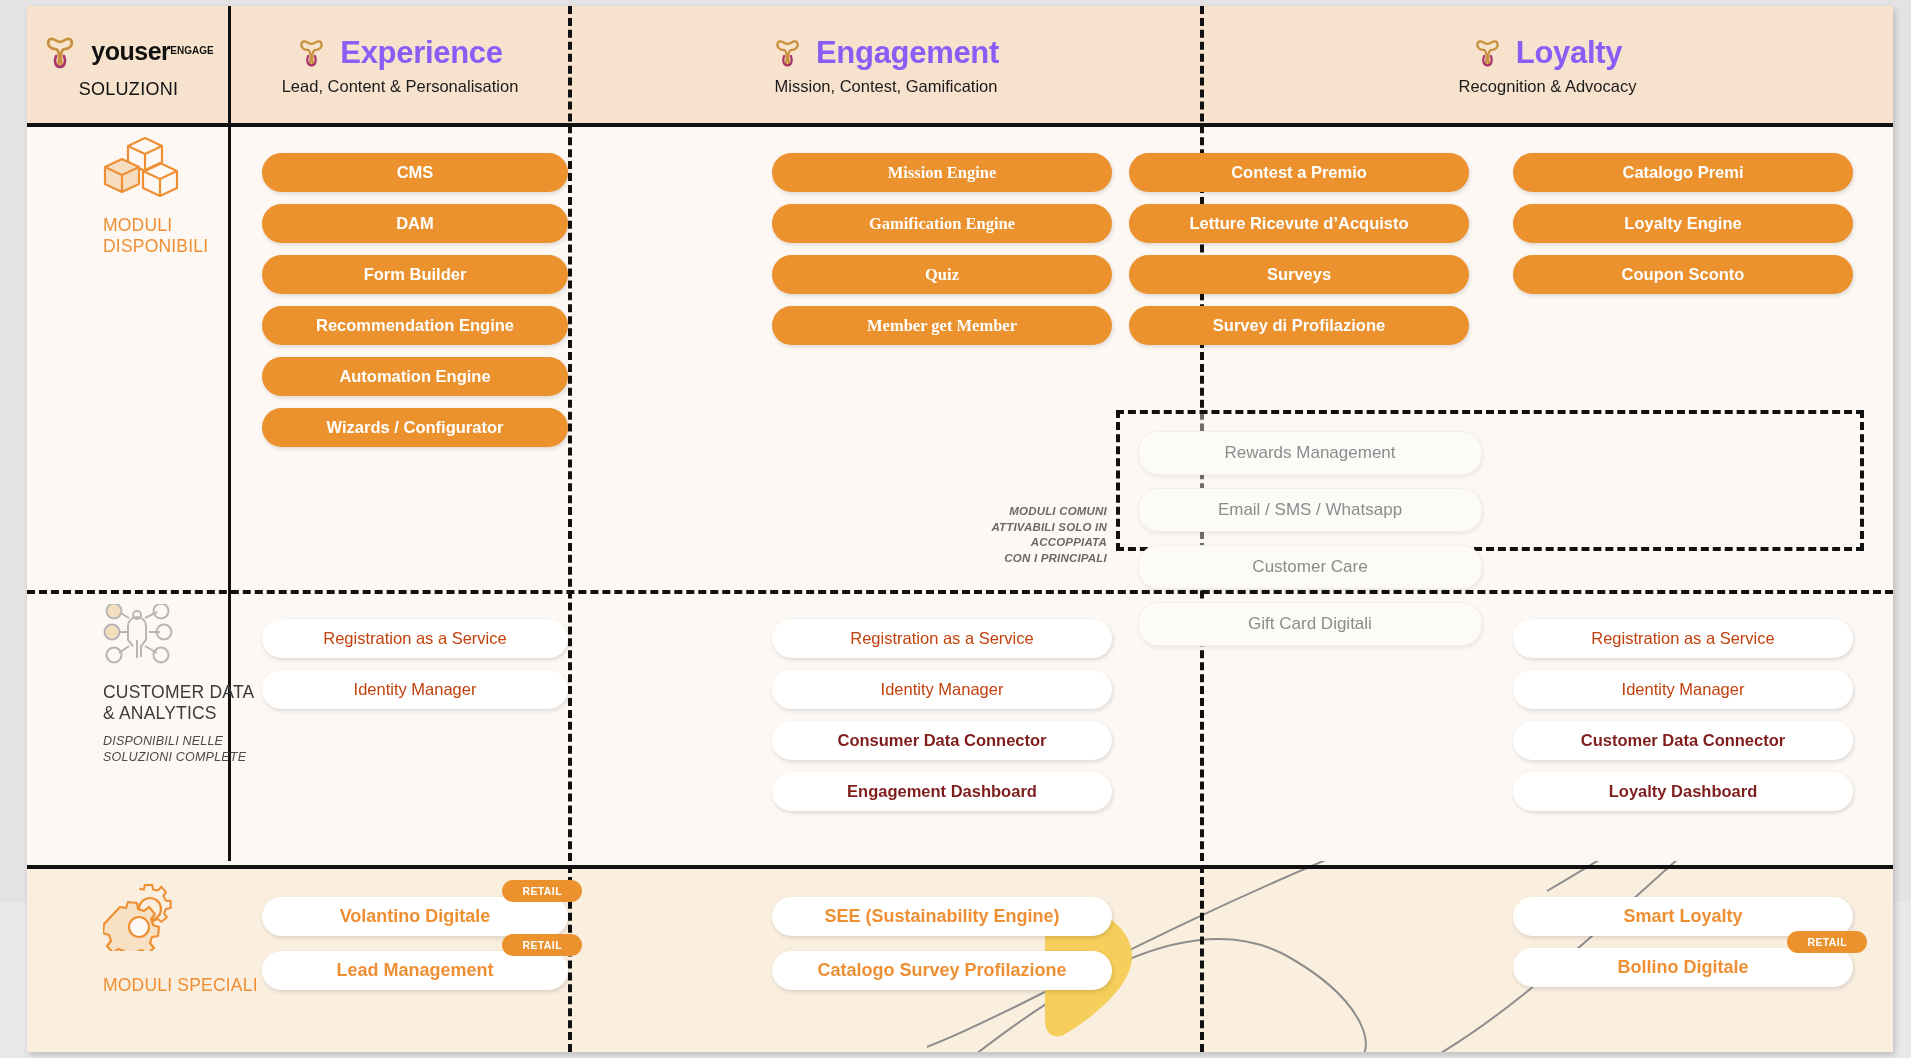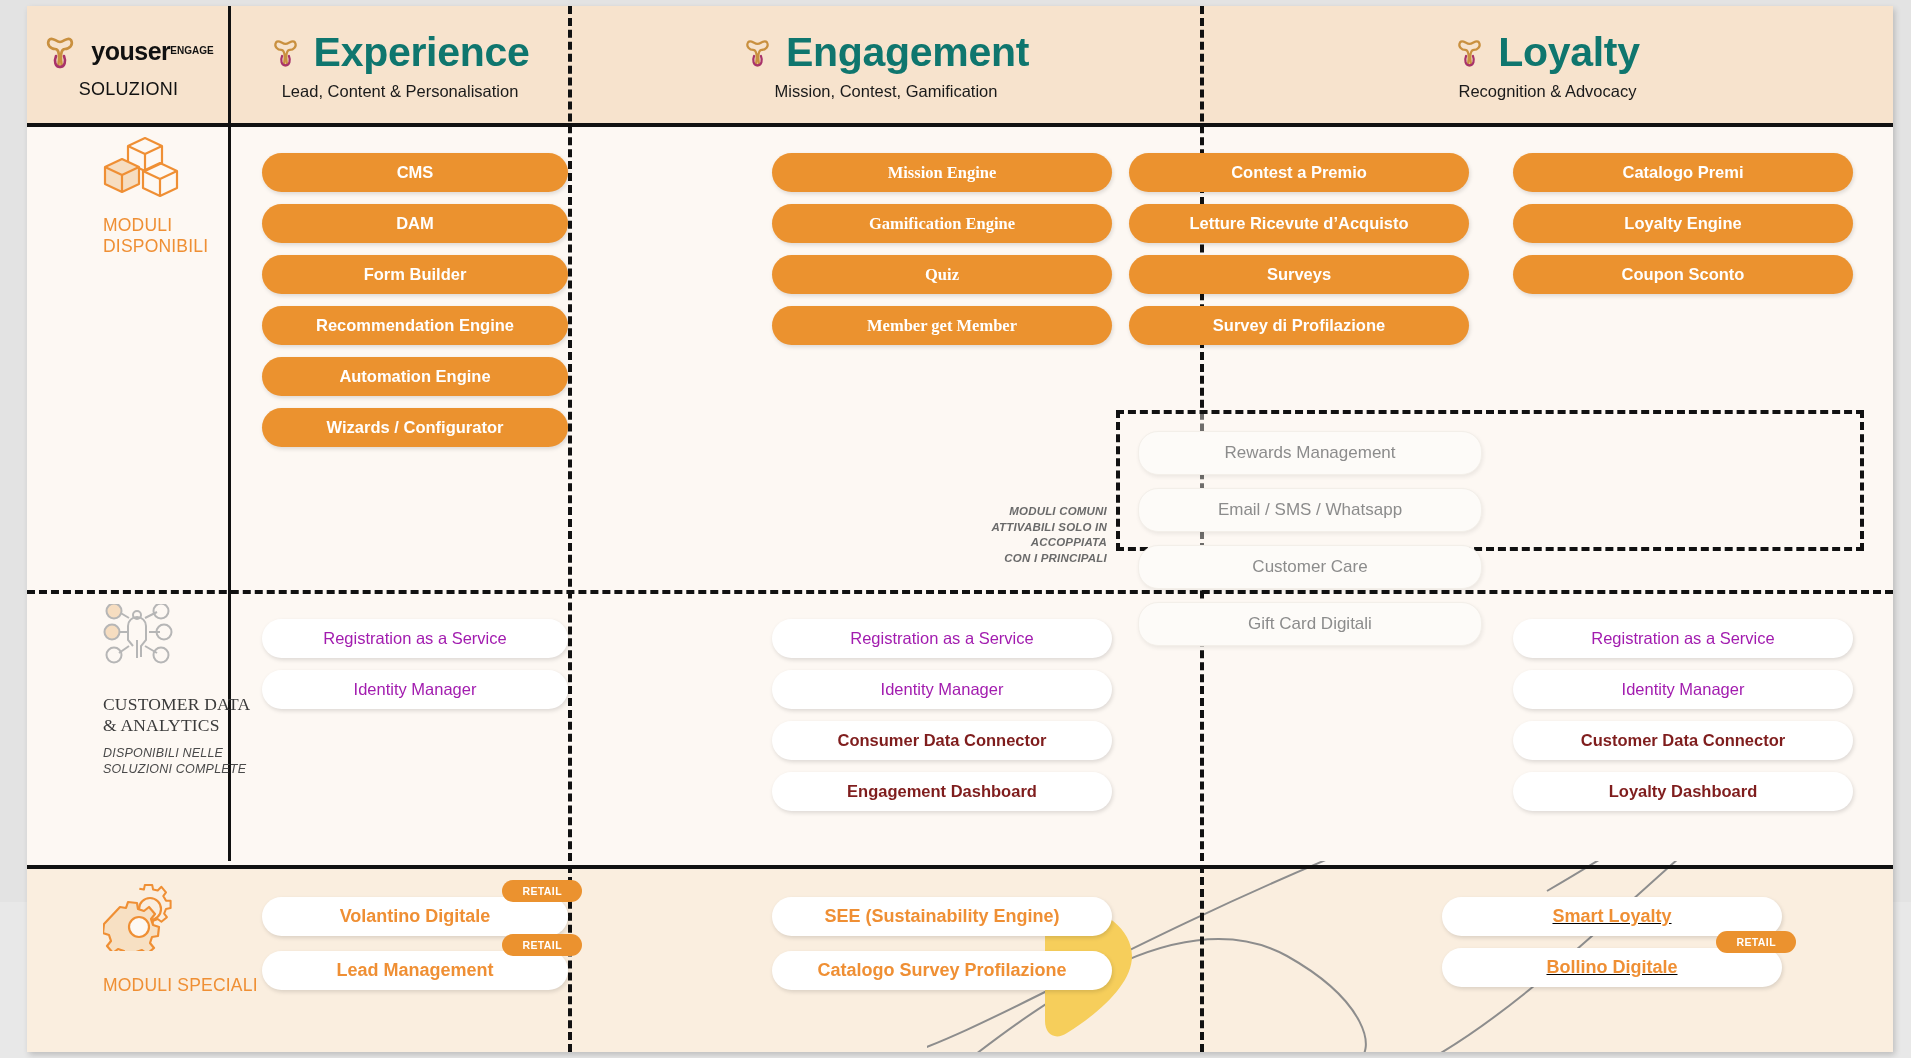--- a/index.html
+++ b/index.html
@@ -30,21 +30,21 @@
     background: #f7e3cd;
     border-bottom: 4px solid #111;
   }
   .hdr-cell {
     position: absolute; top: 0; height: 121px;
     display: flex; flex-direction: column;
     align-items: center; justify-content: center;
   }
   .hdr-row1 { display: flex; align-items: center; gap: 14px; }
   .hdr-title {
-    font-size: 41px; font-weight: 800; color: #0f766e;
+    font-size: 31px; font-weight: 800; color: #8b5cf6;
     letter-spacing: -0.3px; line-height: 1;
   }
   .hdr-sub {
     font-size: 16.5px; color: #1a1a1a; margin-top: 9px; white-space: nowrap;
   }
   .brand-name {
     font-size: 25px; font-weight: 800; color: #111; letter-spacing: -0.5px;
   }
   .brand-sup {
     font-size: 10px; font-weight: 700; color: #111;
@@ -92,21 +92,21 @@
 
   
   .pill {
     position: relative;
     height: 39px; border-radius: 20px;
     display: flex; align-items: center; justify-content: center;
     font-size: 16.5px; white-space: nowrap;
     box-shadow: 1px 2px 4px rgba(0,0,0,0.13);
   }
   .pill.orange { background: #eb922f; color: #fff; font-weight: 700; }
-  .pill.white  { background: #fff; color: #a21caf; font-weight: 400; }
+  .pill.white  { background: #fff; color: #c2410c; font-weight: 400; }
   .pill.white.bold { font-weight: 700; color: #7f1d1d; }
   .pill.ghost {
     background: #fdfbf8; color: #8c8c8c; font-weight: 400;
     box-shadow: 1px 2px 4px rgba(0,0,0,0.07);
     border: 1px solid #f3efe9;
   }
   .pill.special {
     background: #fff; color: #ef8f34; font-weight: 700; font-size: 18px;
   }
   .badge {
@@ -299,21 +299,21 @@
             <circle cx="58" cy="7" r="7.5" fill="none"></circle>
             <circle cx="9" cy="28" r="7.5" fill="#f6ddc0"></circle>
             <circle cx="61" cy="28" r="7.5" fill="none"></circle>
             <circle cx="11" cy="51" r="7.5" fill="none"></circle>
             <circle cx="58" cy="51" r="7.5" fill="none"></circle>
             <circle cx="34" cy="11" r="4"></circle>
             <path d="M25 22 a9 9 0 0 1 18 0 l0 14 l-5 6 l0 11 M30 42 l-5 -6 l0 -14 M34 36 l0 18"></path>
           </g>
         </svg>
       </div>
-      <div class="rail-label gray" style="margin-top:22px;font-family:Liberation Serif, serif;">
+      <div class="rail-label gray" style="margin-top:10px;">
         <div>CUSTOMER DATA</div>
         <div>&amp; ANALYTICS</div>
       </div>
       <div class="rail-note">
           <div>DISPONIBILI NELLE</div>
           <div>SOLUZIONI COMPLETE</div>
         </div>
     </div>
 
     <div class="col-stack" style="left:235px;top:613px;width:306px;">
@@ -362,21 +362,21 @@
 
     <div class="col-stack" style="left:745px;top:891px;width:340px;gap:15px;">
       <div class="pill special">
         <span>SEE (Sustainability Engine)</span>
       </div>
       <div class="pill special">
         <span>Catalogo Survey Profilazione</span>
       </div>
     </div>
 
-    <div class="col-stack" style="left:1415px;top:891px;width:340px;text-decoration:underline;">
+    <div class="col-stack" style="left:1486px;top:891px;width:340px;">
       <div class="pill special">
         <span>Smart Loyalty</span>
       </div>
       <div class="pill special">
         <span>Bollino Digitale</span>
         <span class="badge">RETAIL</span>
       </div>
     </div>
 
   </div>

